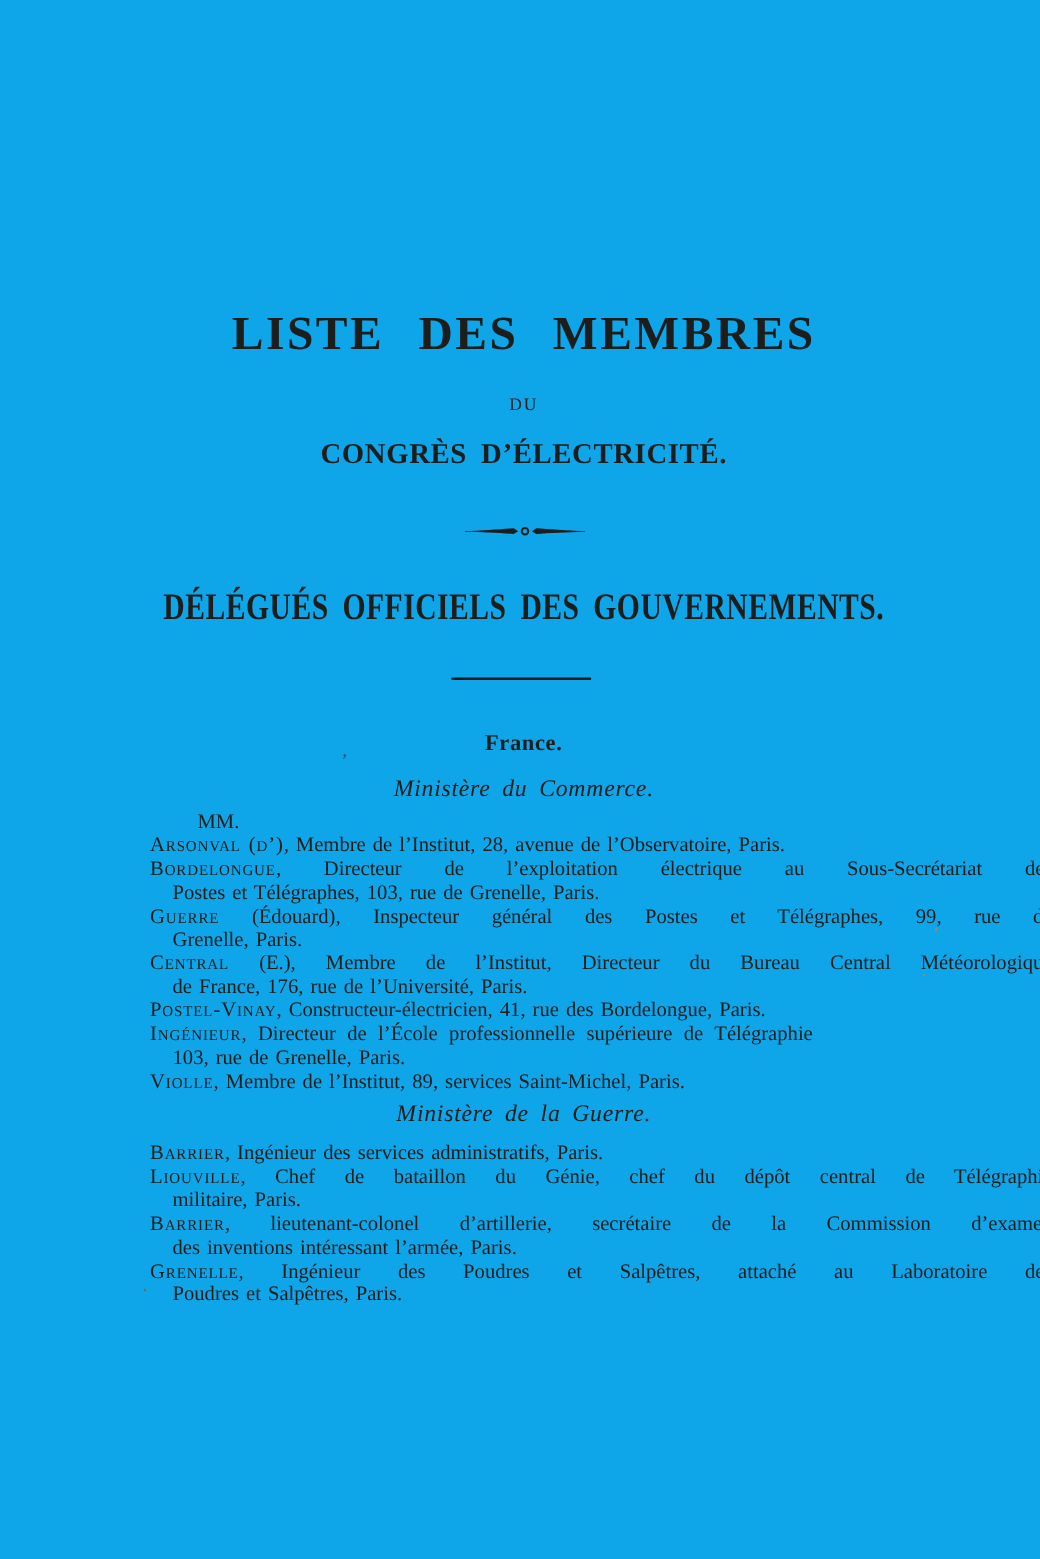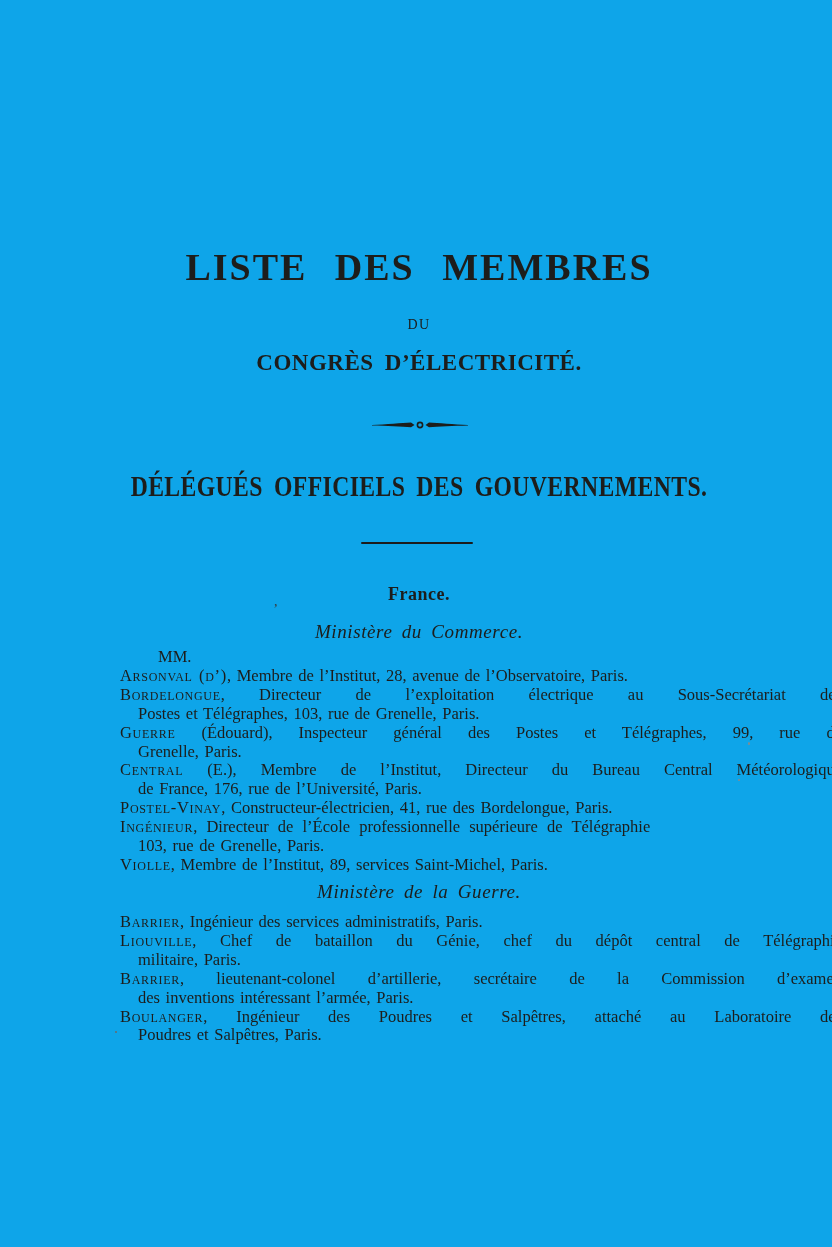--- a/index.html
+++ b/index.html
@@ -89,21 +89,21 @@
   </div>
 
   <div class="center-abs ministry-heading ministry-guerre">Ministère de la Guerre.</div>
 
   <div class="textblock guerre-block">
     <div class="line"><span class="sc">Barrier</span><span>, Ingénieur des services administratifs, Paris.</span></div>
     <div class="line just"><span class="sc">Liouville</span><span>, Chef de bataillon du Génie, chef du dépôt central de Télégraphie</span></div>
     <div class="line l-cont">militaire, Paris.</div>
     <div class="line just"><span class="sc">Barrier</span><span>, lieutenant-colonel d’artillerie, secrétaire de la Commission d’examen</span></div>
     <div class="line l-cont">des inventions intéressant l’armée, Paris.</div>
-    <div class="line just"><span class="sc">Boulanger</span><span>, Ingénieur des Poudres et Salpêtres, attaché au Laboratoire des</span></div>
+    <div class="line just"><span class="sc">Grenelle</span><span>, Ingénieur des Poudres et Salpêtres, attaché au Laboratoire des</span></div>
     <div class="line l-cont">Poudres et Salpêtres, Paris.</div>
   </div>
 
   <div class="artifact artifact-comma">,</div>
   <div class="dot dot-a"></div>
   <div class="dot dot-b"></div>
   <div class="dot dot-c"></div>
 
 </div>
 

